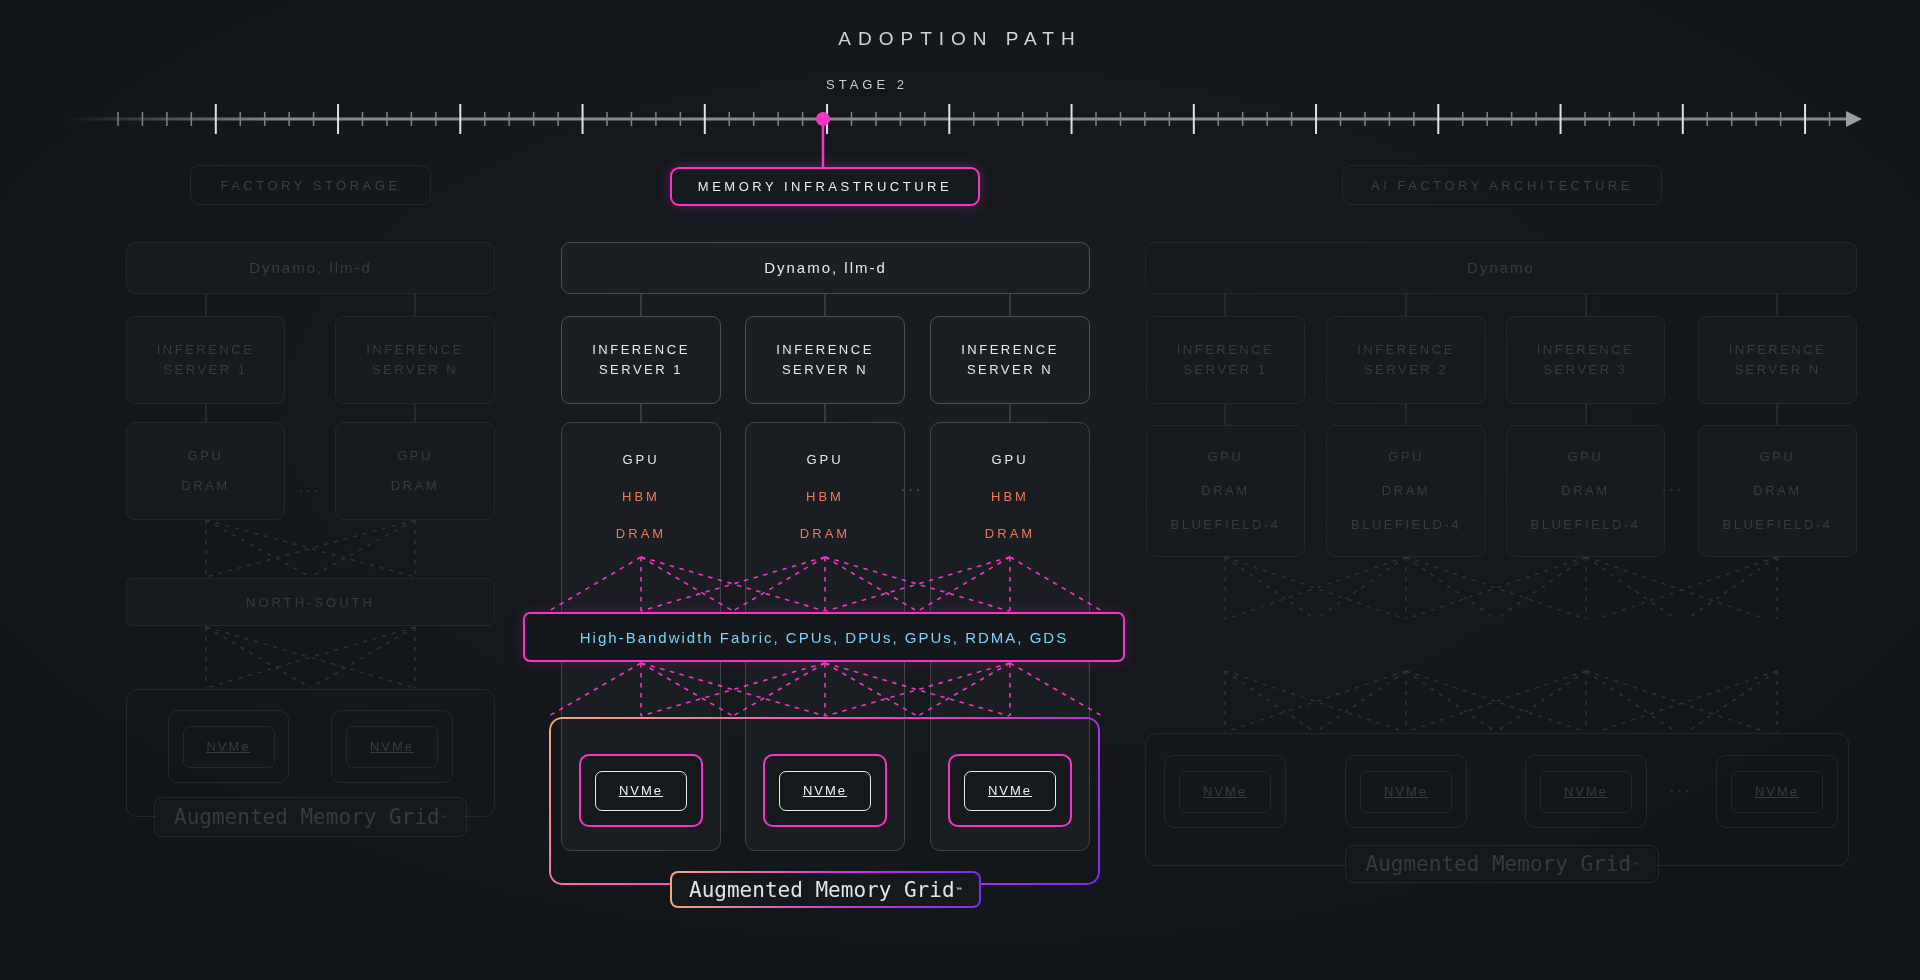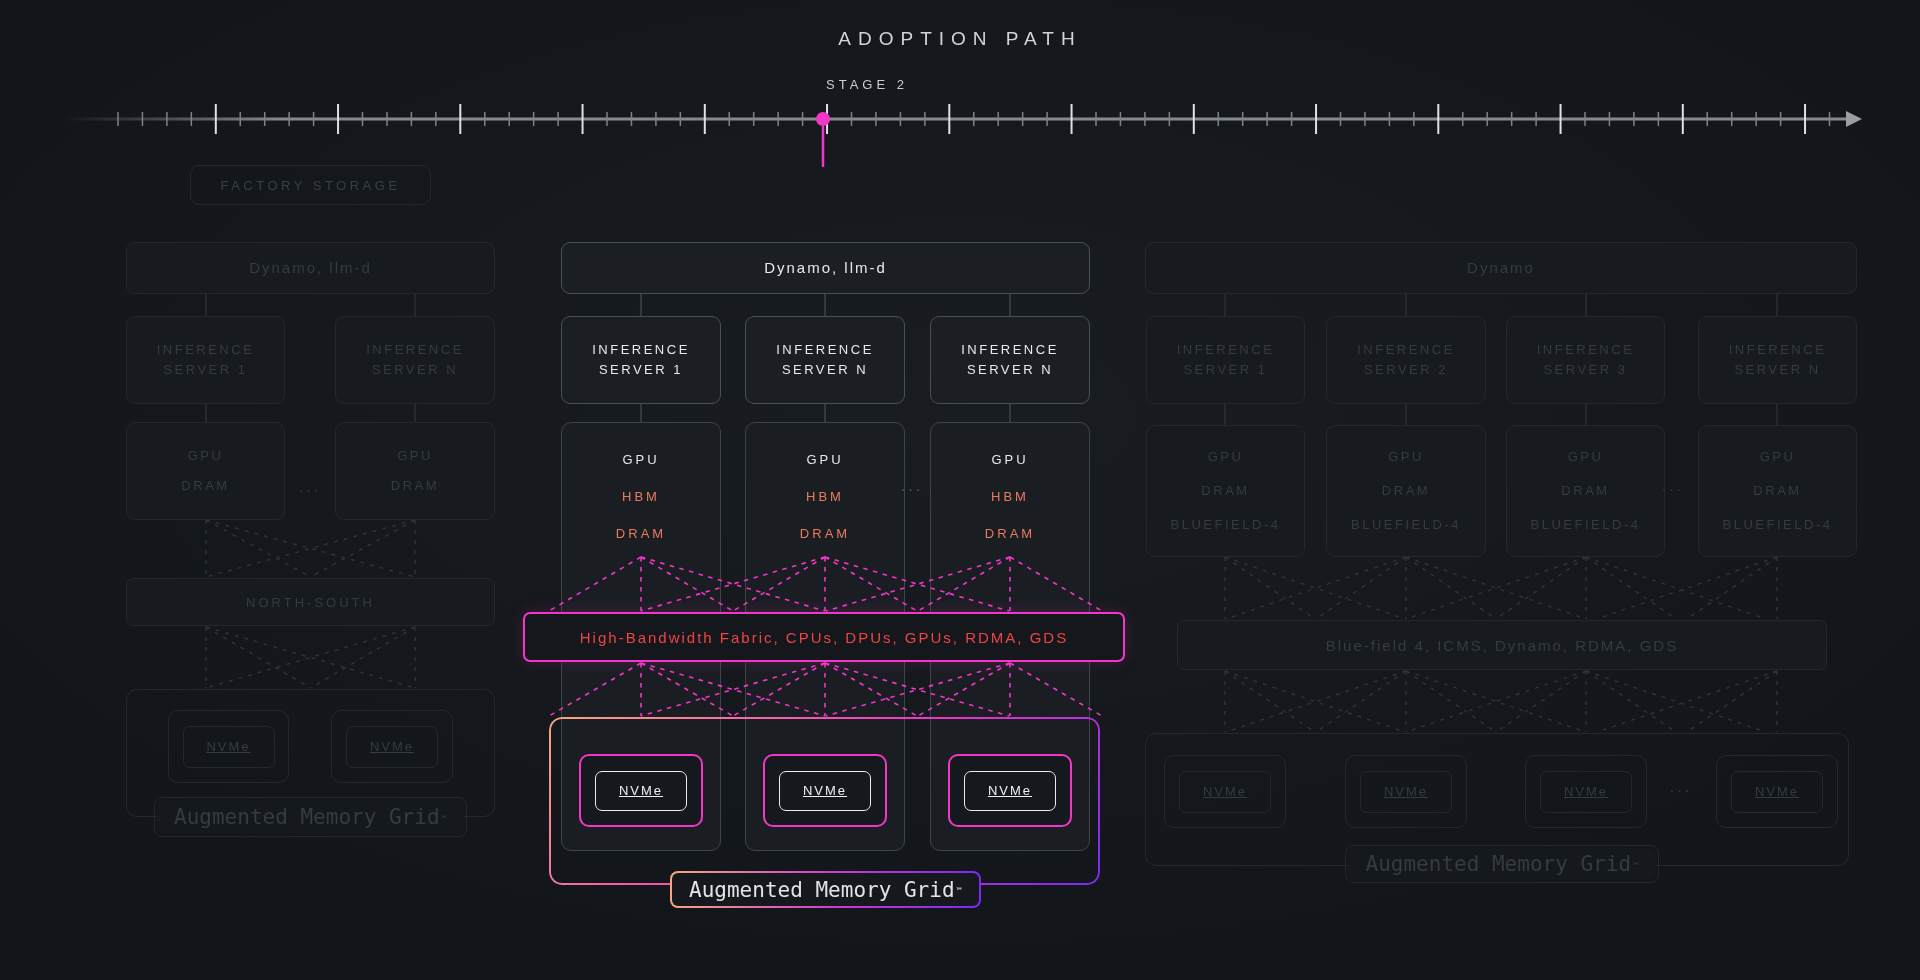--- a/index.html
+++ b/index.html
@@ -35,21 +35,21 @@
   .box .ln{display:block;}
   .dimbox{border-color:#24282e;color:#363b42;background:#171a1f;}
   .col{
     position:absolute;border:1.5px solid #3f444a;border-radius:10px;background:#1a1e23;
     z-index:1;padding-top:18px;color:#e7e9eb;font-size:13px;letter-spacing:3px;text-align:center;
   }
   .col .row{height:37px;display:flex;align-items:center;justify-content:center;}
   .coral{color:#ea7b5e;}
   .fabric{
     position:absolute;display:flex;align-items:center;justify-content:center;
-    border:2px solid #f436c8;border-radius:7px;background:#14171c;color:#ef4444;
+    border:2px solid #f436c8;border-radius:7px;background:#14171c;color:#7dd3fc;
     font-size:15px;letter-spacing:2px;z-index:3;box-shadow:0 0 16px rgba(244,54,200,.18);
   }
   .fabric.dim{border:1.5px solid #24282e;color:#363b42;background:#171a1f;box-shadow:none;}
   .gradring{
     position:absolute;border-radius:13px;padding:2px;z-index:3;
     background:linear-gradient(135deg,#f7a77e 0%,#f136c4 52%,#7a2bf2 100%);
     -webkit-mask:linear-gradient(#fff 0 0) content-box, linear-gradient(#fff 0 0);
     -webkit-mask-composite:xor;
     mask:linear-gradient(#fff 0 0) content-box, linear-gradient(#fff 0 0);
     mask-composite:exclude;
@@ -253,20 +253,21 @@
       <line x1="1586" y1="671" x2="1406" y2="732" stroke="#30343a" stroke-width="1.4" stroke-dasharray="4 6"></line>
       <line x1="1586" y1="671" x2="1496" y2="732" stroke="#30343a" stroke-width="1.4" stroke-dasharray="4 6"></line>
       <line x1="1586" y1="671" x2="1586" y2="732" stroke="#30343a" stroke-width="1.4" stroke-dasharray="4 6"></line>
       <line x1="1586" y1="671" x2="1676" y2="732" stroke="#30343a" stroke-width="1.4" stroke-dasharray="4 6"></line>
       <line x1="1586" y1="671" x2="1766" y2="732" stroke="#30343a" stroke-width="1.4" stroke-dasharray="4 6"></line>
       <line x1="1777" y1="671" x2="1597" y2="732" stroke="#30343a" stroke-width="1.4" stroke-dasharray="4 6"></line>
       <line x1="1777" y1="671" x2="1687" y2="732" stroke="#30343a" stroke-width="1.4" stroke-dasharray="4 6"></line>
       <line x1="1777" y1="671" x2="1777" y2="732" stroke="#30343a" stroke-width="1.4" stroke-dasharray="4 6"></line>
     </svg>
 
+  <div class="badge pink" style="left:670px;top:167px;width:310px;height:39px;">MEMORY INFRASTRUCTURE</div>
 
   <div class="badge dim" style="left:190px;top:165px;width:241px;height:40px;">FACTORY STORAGE</div>
 
   <div class="box dimbox" style="left:126px;top:242px;width:369px;height:52px;font-size:15px;letter-spacing:2px;">Dynamo, llm-d</div>
 
   <div class="box dimbox" style="left:126px;top:316px;width:159px;height:88px;padding:0 22px;">INFERENCE SERVER 1</div>
   <div class="box dimbox" style="left:335px;top:316px;width:160px;height:88px;padding:0 22px;">INFERENCE SERVER N</div>
 
   <div class="box dimbox" style="left:126px;top:422px;width:159px;height:98px;">
     <span class="ln">GPU</span>
@@ -331,20 +332,21 @@
     <div class="nvme-inner">NVMe</div>
   </div>
 
   <div class="gridlabel" style="left:670px;top:871px;width:311px;height:37px;">
     <div class="inner">
         <span>Augmented Memory Grid</span>
         <sup class="tm">™</sup>
       </div>
   </div>
 
+  <div class="badge dim" style="left:1342px;top:165px;width:320px;height:40px;">AI FACTORY ARCHITECTURE</div>
 
   <div class="box dimbox" style="left:1145px;top:242px;width:712px;height:52px;font-size:15px;letter-spacing:2px;">Dynamo</div>
 
   <div class="box dimbox" style="left:1146px;top:316px;width:159px;height:88px;padding:0 22px;">INFERENCE SERVER 1</div>
   <div class="box dimbox" style="left:1326px;top:316px;width:160px;height:88px;padding:0 22px;">INFERENCE SERVER 2</div>
   <div class="box dimbox" style="left:1506px;top:316px;width:159px;height:88px;padding:0 22px;">INFERENCE SERVER 3</div>
   <div class="box dimbox" style="left:1698px;top:316px;width:159px;height:88px;padding:0 22px;">INFERENCE SERVER N</div>
 
   <div class="box dimbox" style="left:1146px;top:425px;width:159px;height:132px;line-height:2.6;">
     <span class="ln">GPU</span>
@@ -361,21 +363,20 @@
     <span class="ln">DRAM</span>
     <span class="ln">BLUEFIELD-4</span>
   </div>
   <div class="box dimbox" style="left:1698px;top:425px;width:159px;height:132px;line-height:2.6;">
     <span class="ln">GPU</span>
     <span class="ln">DRAM</span>
     <span class="ln">BLUEFIELD-4</span>
   </div>
   <div class="dots dim" style="left:1651px;top:477px;width:44px;">...</div>
 
-  <div class="fabric dim" style="left:1177px;top:620px;width:650px;height:50px;font-size:15px;">Blue-field 4, ICMS, Dynamo, RDMA, GDS</div>
 
   <div class="container-box" style="left:1145px;top:733px;width:704px;height:133px;"></div>
   <div class="nvme-outer dim" style="left:1164px;top:755px;width:122px;height:73px;">
     <div class="nvme-inner">NVMe</div>
   </div>
   <div class="nvme-outer dim" style="left:1345px;top:755px;width:122px;height:73px;">
     <div class="nvme-inner">NVMe</div>
   </div>
   <div class="nvme-outer dim" style="left:1525px;top:755px;width:122px;height:73px;">
     <div class="nvme-inner">NVMe</div>

